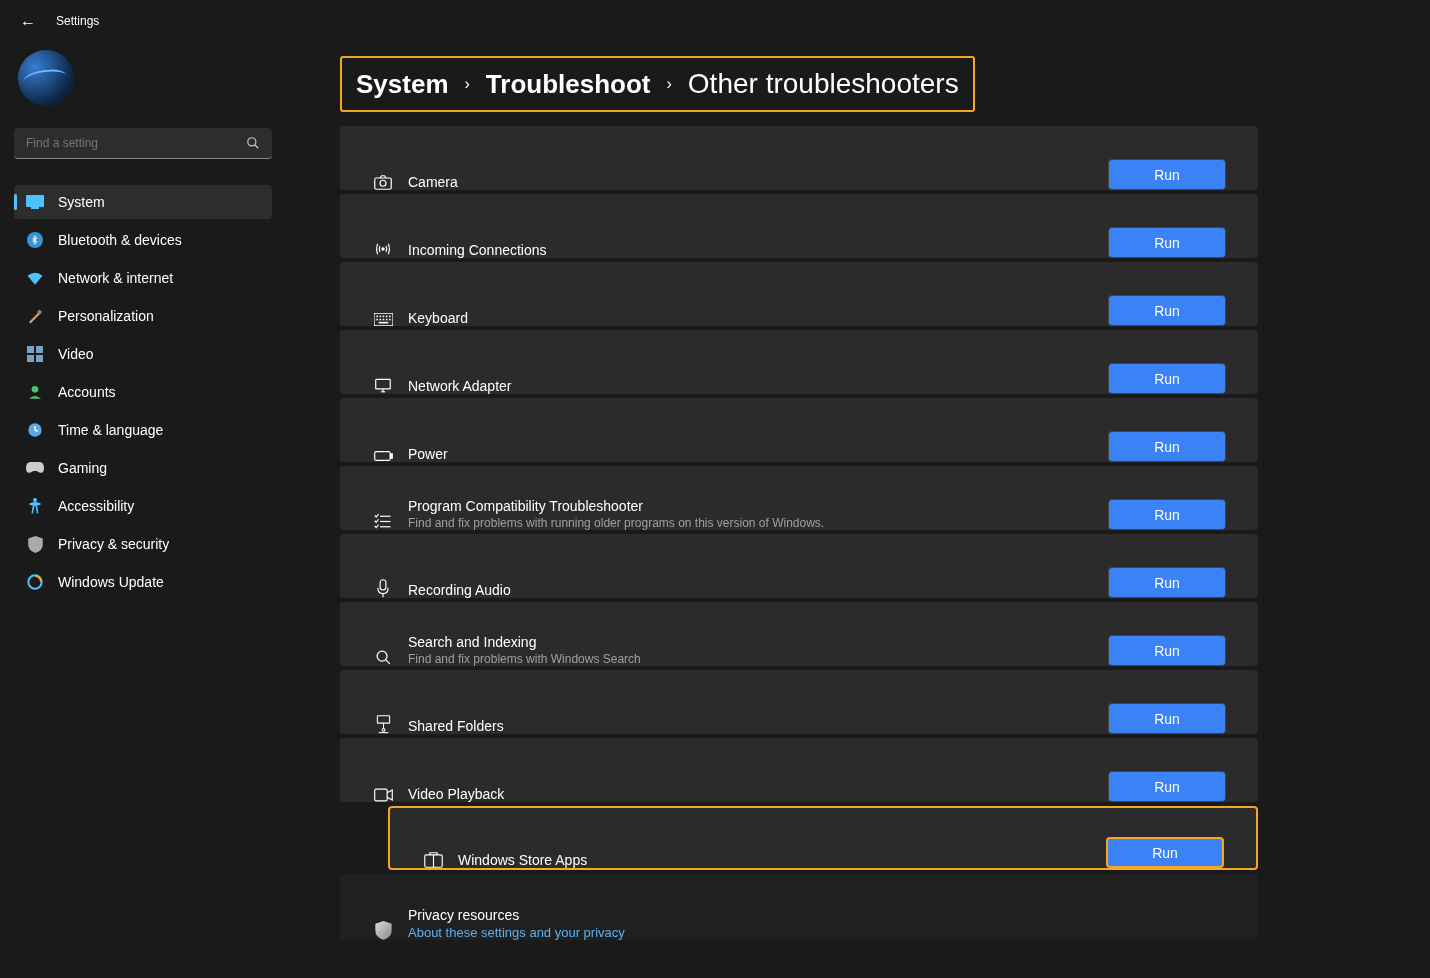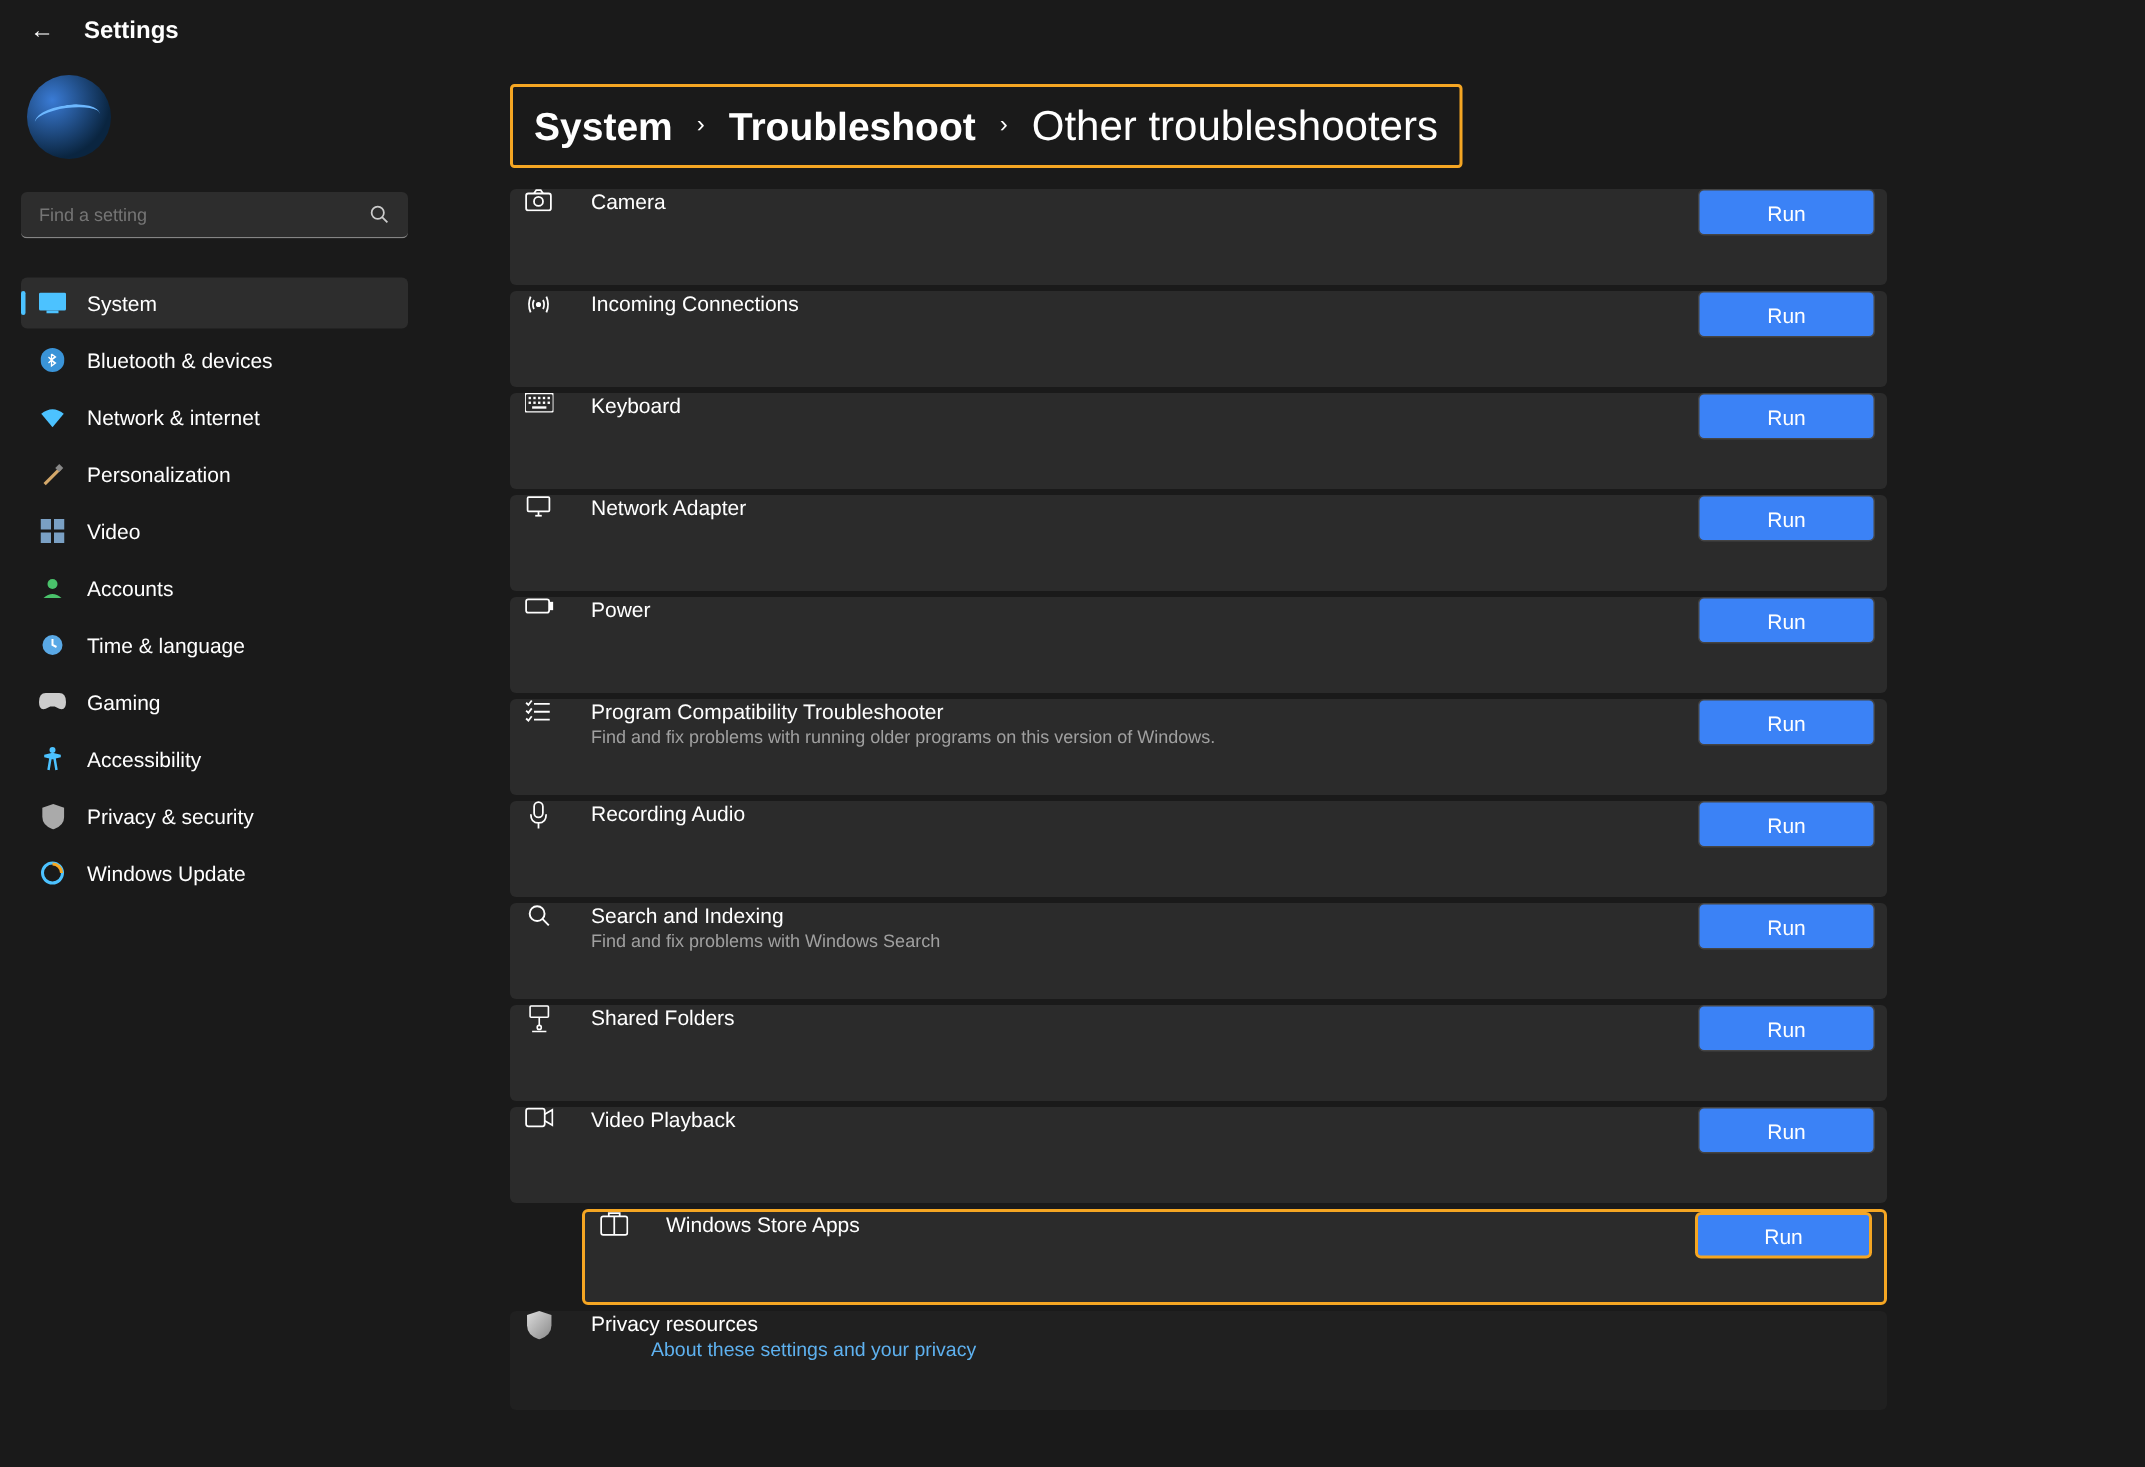--- a/index.html
+++ b/index.html
@@ -19,22 +19,22 @@
     align-items: center;
     padding: 12px 16px 8px 20px;
     gap: 20px;
   }
   .back-arrow {
     font-size: 16px;
     color: #ffffff;
     cursor: pointer;
   }
   .title-text {
-    font-size: 16px;
-    font-weight: 700;
+    font-size: 12px;
+    font-weight: 400;
   }
   .container {
     display: flex;
     flex: 1;
     overflow: hidden;
   }
   .sidebar {
     width: 300px;
     padding: 8px 14px 0 14px;
     display: flex;
@@ -116,35 +116,35 @@
   }
   .bc-current {
     font-size: 28px; font-weight: 400; color: #ffffff;
   }
   .cards { display:flex; flex-direction:column; gap:4px; width: 918px; }
   .card {
     background: #2b2b2b;
     border-radius: 4px;
     height: 64px;
     display:flex;
-    align-items:flex-start;
-    padding: 0 8px;
-    gap: 24px;
+    align-items:flex-end;
+    padding: 0 32px;
+    gap: 14px;
   }
   .card.highlight {
     border: 2px solid #f5a623;
     background:#2b2b2b;
     margin-left:48px;
   }
   .card.privacy { background:#202020; height: 66px; }
   .cicon { width: 22px; display:flex; justify-content:center; color:#fff; font-size:16px; }
   .ctext { display:flex; flex-direction:column; gap:2px; flex:1; }
   .ctitle { font-size: 14px; color:#fff; }
   .csub { font-size: 12px; color:#a0a0a0; }
-  .clink { font-size: 13px; color:#5eb1ef;margin-left:40px; }
+  .clink { font-size: 13px; color:#5eb1ef; }
   .runbtn {
     background:#3b82f6;
     border:1px solid #444;
     color:#fff;
     font-size:14px;
     width: 118px;
     height: 31px;
     border-radius:4px;
     cursor:pointer;
   }

